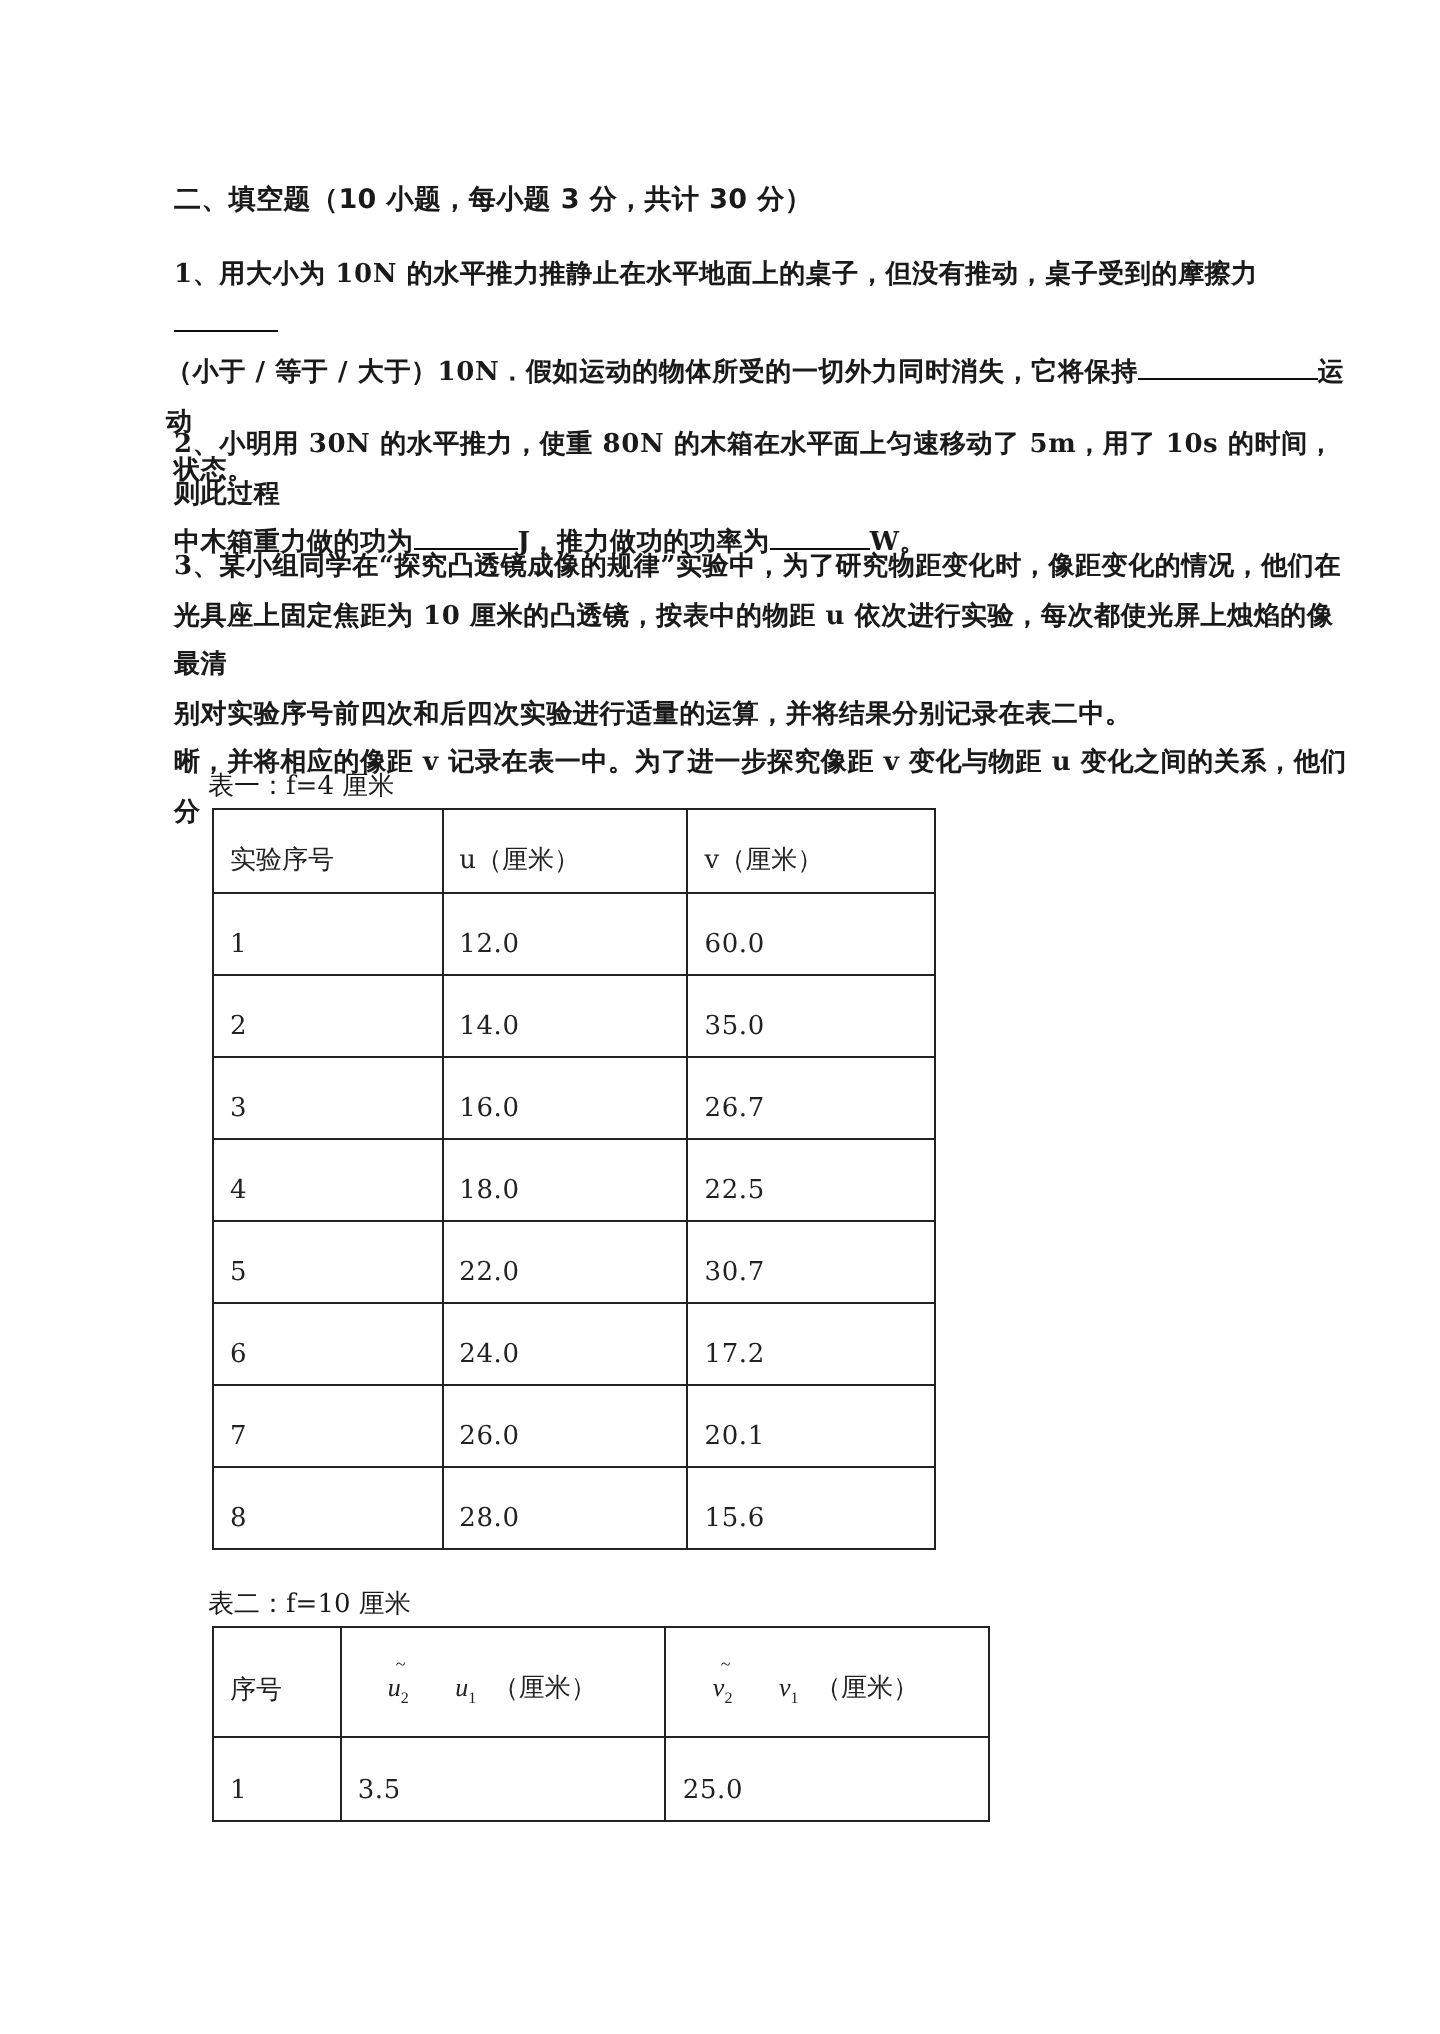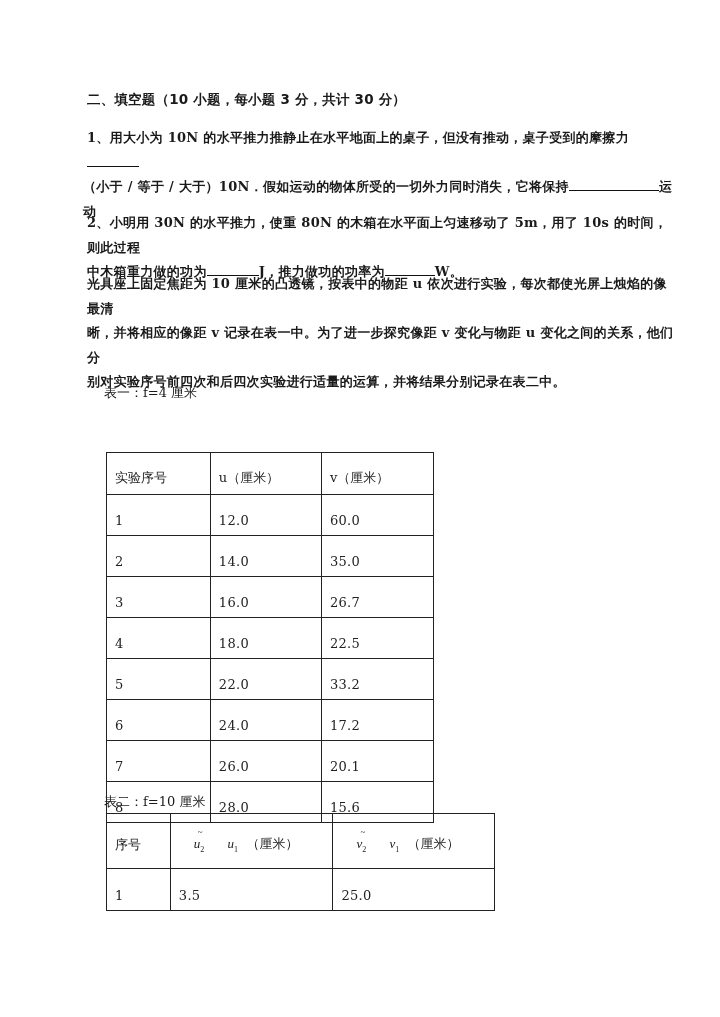--- a/index.html
+++ b/index.html
@@ -44,35 +44,37 @@
   }
 </style>
 </head>
 <body>
 
 <div class="abs section-title">二、填空题（10 小题，每小题 3 分，共计 30 分）</div>
 
 <div class="abs para" style="top:126px;">
   <div><span>1、用大小为 10N  的水平推力推静止在水平地面上的桌子，但没有推动，桌子受到的摩擦力</span><span class="blank" style="width:52px;"></span></div>
   <div style="margin-left:-4px;"><span>（小于 / 等于 / 大于）10N．假如运动的物体所受的一切外力同时消失，它将保持</span><span class="blank" style="width:90px;"></span><span>运动</span></div>
+  <div>状态。</div>
 </div>
 
 <div class="abs para" style="top:211px;">
   <div>2、小明用 30N 的水平推力，使重 80N 的木箱在水平面上匀速移动了 5m，用了 10s 的时间，则此过程</div>
   <div><span>中木箱重力做的功为</span><span class="blank bold" style="width:52px;"></span><span>J，推力做功的功率为</span><span class="blank bold" style="width:50px;"></span><span>W。</span></div>
 </div>
 
 <div class="abs para" style="top:272px;">
+  <div>3、某小组同学在“探究凸透镜成像的规律”实验中，为了研究物距变化时，像距变化的情况，他们在</div>
   <div>光具座上固定焦距为 10 厘米的凸透镜，按表中的物距 u 依次进行实验，每次都使光屏上烛焰的像最清</div>
+  <div>别对实验序号前四次和后四次实验进行适量的运算，并将结果分别记录在表二中。</div>
   <div>晰，并将相应的像距 v 记录在表一中。为了进一步探究像距 v 变化与物距 u 变化之间的关系，他们分</div>
-  <div>别对实验序号前四次和后四次实验进行适量的运算，并将结果分别记录在表二中。</div>
 </div>
 
 <div class="abs caption" style="left:104px; top:384px;">表一：f=4 厘米</div>
-<table class="t" style="left:106px; top:404px; width:328px;margin-top:48px;">
+<table class="t" style="left:106px; top:404px; width:362px;">
   <colgroup>
       <col style="width:101px">
       <col style="width:108px">
       <col style="width:109px">
     </colgroup>
   <tbody>
       <tr style="height:42px;">
     <td>实验序号</td>
     <td>u（厘米）</td>
     <td>v（厘米）</td>
@@ -93,21 +95,21 @@
     <td class="num">26.7</td>
   </tr>
   <tr style="height:41px;">
     <td class="num">4</td>
     <td class="num">18.0</td>
     <td class="num">22.5</td>
   </tr>
   <tr style="height:41px;">
     <td class="num">5</td>
     <td class="num">22.0</td>
-    <td class="num">33.2</td>
+    <td class="num">30.7</td>
   </tr>
   <tr style="height:41px;">
     <td class="num">6</td>
     <td class="num">24.0</td>
     <td class="num">17.2</td>
   </tr>
   <tr style="height:41px;">
     <td class="num">7</td>
     <td class="num">26.0</td>
     <td class="num">20.1</td>

